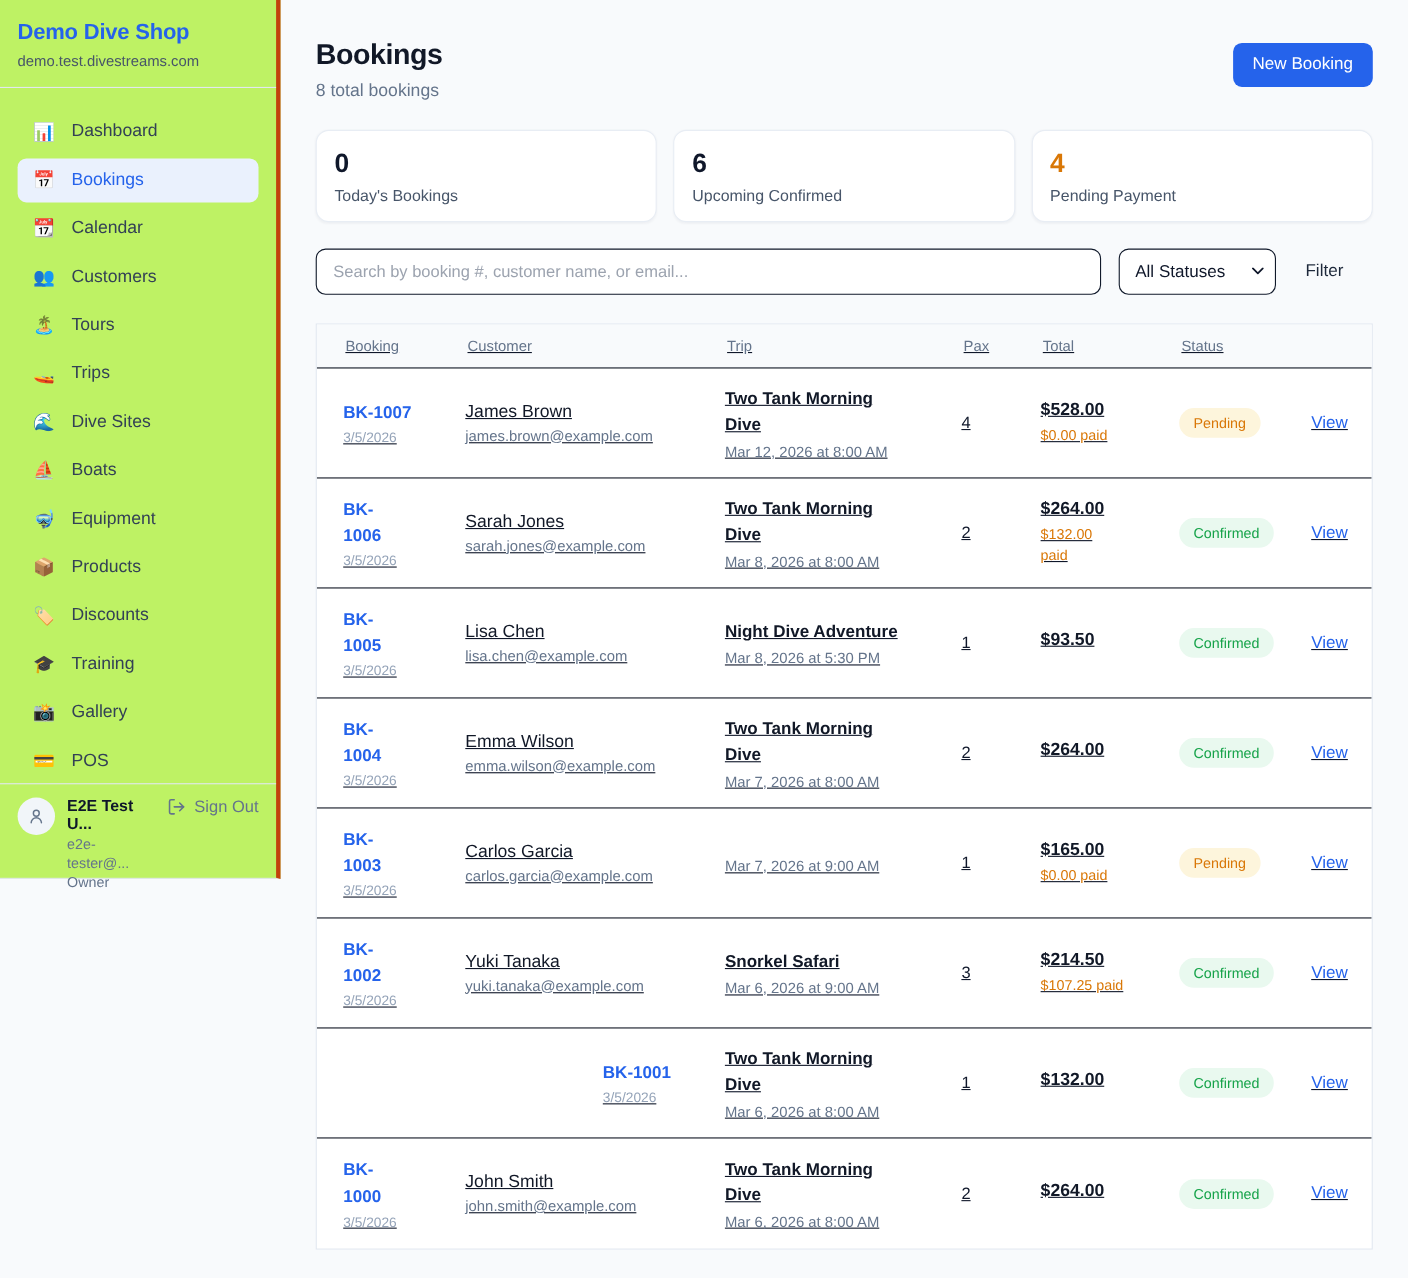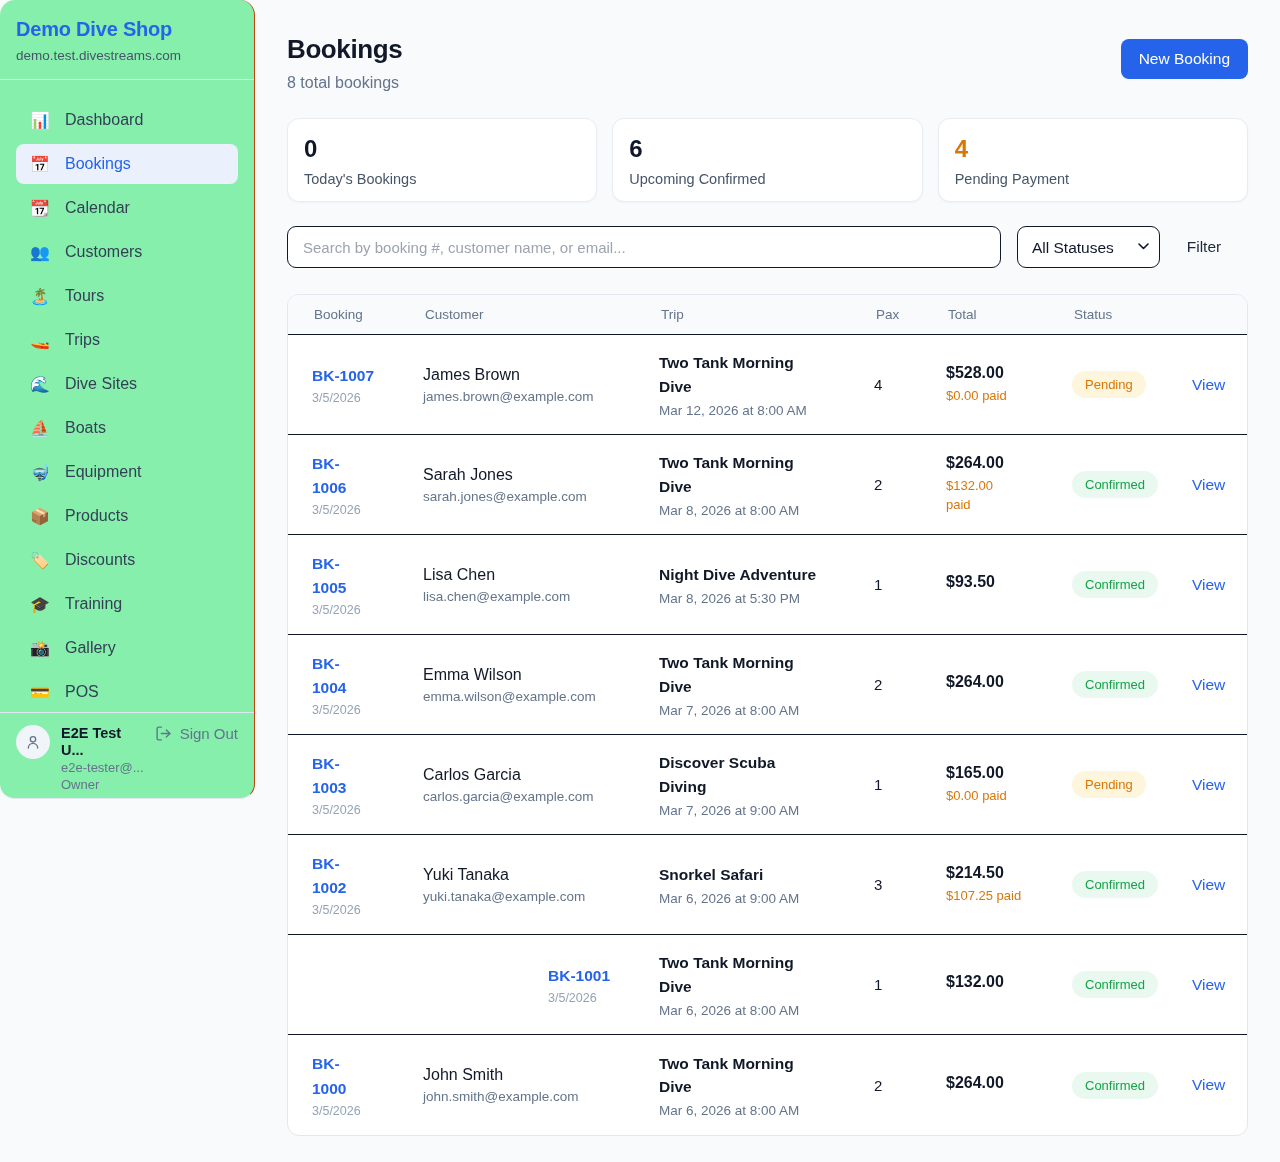--- a/index.html
+++ b/index.html
@@ -9,24 +9,23 @@
     background: #f8fafc;
     font-family: "Liberation Sans", sans-serif;
     color: #0f172a;
     overflow: hidden;
   }
 
   
   .sidebar {
     position: absolute; left: 0; top: 0;
     width: 255px; height: 799px;
-    background: #86efac;
-    border-right: 1px solid #c2410c;
+    background: #bef264;
+    border-right: 4px solid #c2410c;
     border-bottom: 1px solid #e2e8f0;
-    border-radius: 15px;
   }
   .brand { padding: 18px 16px 16px; border-bottom: 1px solid #e2e8f0; }
   .brand-title { font-size: 20px; font-weight: bold; color: #2563eb; letter-spacing: -0.2px; }
   .brand-domain { font-size: 13.5px; color: #475569; margin-top: 7px; }
   .nav { padding: 20px 0 0; }
   .nav-item {
     display: flex; align-items: center; gap: 15px;
     height: 40px; padding: 0 14px; margin: 0 16px 4px;
     border-radius: 8px; font-size: 16px; color: #334155; cursor: pointer;
   }
@@ -87,21 +86,21 @@
   }
   .select-chevron { position: absolute; right: 11px; top: 17px; pointer-events: none; }
   .filter-btn {
     width: 88px; text-align: center; font-size: 15.5px; color: #1e293b;
     background: none; border: none; font-family: inherit; cursor: pointer; flex: none;
   }
 
   
   .table-card {
     margin-top: 26px; background: #ffffff;
-    border: 1px solid #e2e8f0; border-radius: 12px; overflow: hidden;
+    border: 1px solid #e2e8f0; border-radius: 0; overflow: hidden; text-decoration: underline;
   }
   .thead {
     display: flex; align-items: center; height: 40px; padding-left: 26px;
     background: #f8fafc; color: #64748b; font-size: 13.5px;
     border-bottom: 1px solid #101623;
   }
   .w-booking { width: 111px; flex: none; }
   .w-customer { width: 236px; flex: none; }
   .w-trip { width: 215px; flex: none; }
   .w-pax { width: 72px; flex: none; }
@@ -384,22 +383,20 @@
           <div class="w-booking">
             <a class="bid">BK-
 1003</a>
             <div class="bdate">3/5/2026</div>
           </div>
           <div class="w-customer">
             <div class="cname">Carlos Garcia</div>
             <div class="cemail">carlos.garcia@example.com</div>
           </div>
           <div class="w-trip">
-            <div class="tname">Discover Scuba
-Diving</div>
             <div class="twhen">Mar 7, 2026 at 9:00 AM</div>
           </div>
           <div class="w-pax pax-cell">1</div>
           <div class="w-total">
             <div class="amount">$165.00</div>
             <div class="paid">$0.00 paid</div>
           </div>
           <div class="w-status">
             <span class="badge pending">Pending</span>
           </div>

